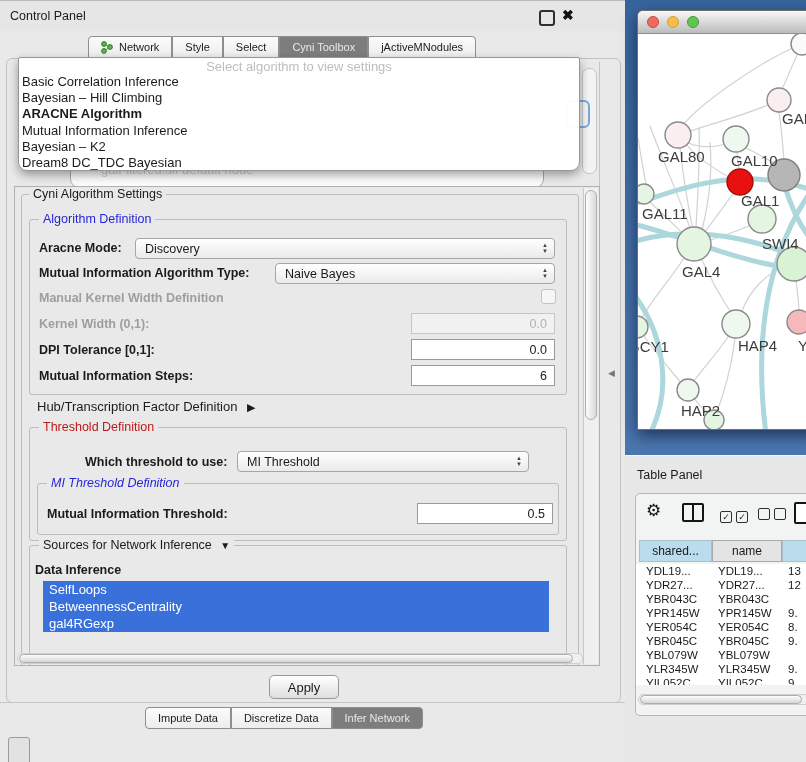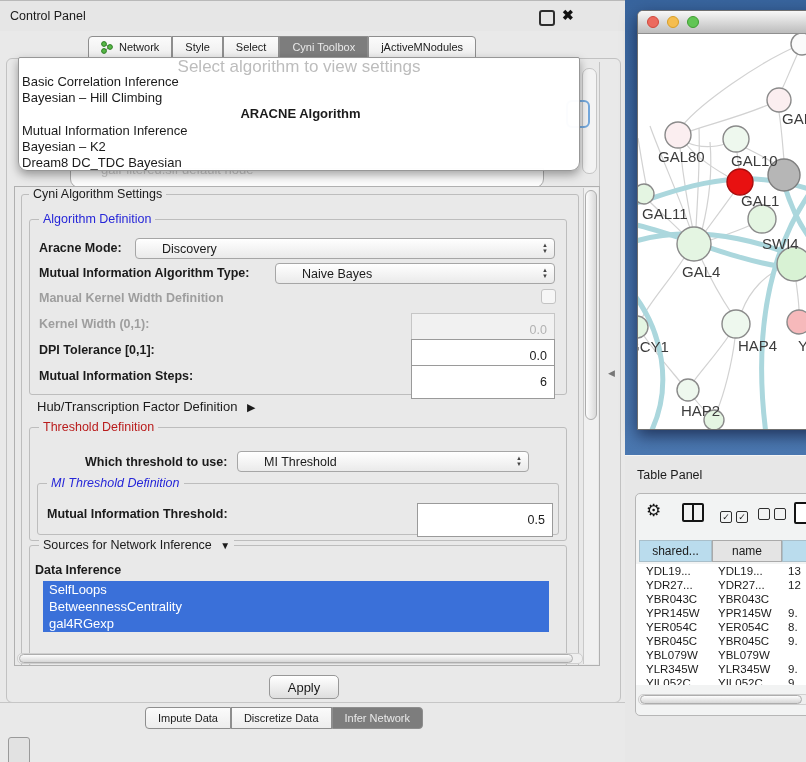--- a/index.html
+++ b/index.html
@@ -5,24 +5,24 @@
   html,body{margin:0;padding:0;}
   #root{position:relative;width:806px;height:762px;background:#e9e9e9;overflow:hidden;
         font-family:"Liberation Sans",sans-serif;color:#1b1b1b;}
   .abs{position:absolute;}
   .lbl{position:absolute;font-size:12.5px;font-weight:bold;white-space:nowrap;height:15px;line-height:15px;}
   .lbl.dis{color:#9e9e9e;}
   .plain{font-weight:normal;}
   .box{position:absolute;border:1px solid #bdbdbd;border-radius:3px;}
   .gtitle{position:absolute;font-size:12.5px;background:#e9e9e9;padding:0 4px;white-space:nowrap;height:14px;line-height:14px;}
   .combo{position:absolute;background:linear-gradient(#ffffff,#eaeaea);border:1px solid #a6a6a6;border-radius:4px;
-         font-size:12.5px;display:flex;align-items:center;padding:0 22px 0 26px;height:21px;box-sizing:border-box;}
+         font-size:12.5px;display:flex;align-items:center;padding:0 22px 0 9px;height:21px;box-sizing:border-box;}
   .stepper{position:absolute;right:6px;top:3px;display:flex;flex-direction:column;font-size:6px;line-height:6px;color:#444;}
   .tfield{position:absolute;background:#fff;border:1px solid #9a9a9a;font-size:12.5px;height:21px;box-sizing:border-box;
-          display:flex;align-items:center;justify-content:flex-end;padding:16px 7px;}
+          display:flex;align-items:center;justify-content:flex-end;padding:9px 7px;}
   .tfield.dis{background:#f1f1f1;border-color:#c6c6c6;color:#b2b2b2;}
   .tab{height:22px;box-sizing:border-box;border:1px solid #8e8e8e;background:linear-gradient(#fbfbfb,#ededed);
        font-size:11px;display:flex;align-items:center;padding:0 12px;white-space:nowrap;}
   .tab.sel{background:#7d7d7d;color:#e9e9e9;}
   .cp-header{position:absolute;left:0;top:0;width:625px;height:30px;background:#e6e6e6;border-top:1px solid #b9b9b9;}
   .cp-body{position:absolute;left:6px;top:58px;width:613px;height:643px;background:#e9e9e9;
            border:1px solid #c2c2c2;border-radius:6px;}
   .popup{position:absolute;left:18px;top:57px;width:560px;height:112px;background:rgba(255,255,255,.97);
          border:1px solid #979797;border-radius:2px 2px 9px 9px;box-shadow:0 4px 10px rgba(0,0,0,.35);z-index:30;}
   .pp-item{font-size:13px;line-height:16.2px;padding-left:3px;white-space:nowrap;}
@@ -93,25 +93,25 @@
   </div>
 
   <div class="abs" style="left:599px;top:62px;width:1px;height:124px;background:#c4c4c4;"></div>
   <div class="abs" style="left:582px;top:68px;width:13px;height:104px;background:#f3f3f3;border:1px solid #c5c5c5;border-radius:7px;"></div>
   <div class="abs" style="left:566px;top:100px;width:20px;height:24px;border:2px solid #74a8dc;border-radius:6px;"></div>
   <div class="abs" style="left:70px;top:168px;width:472px;height:18px;border:1px solid #ababab;border-radius:0 0 9px 9px;background:#fbfbfb;overflow:hidden;z-index:4;">
     <div style="position:absolute;left:30px;top:-7px;font-size:13px;color:#cccccc;">galFiltered.sif default node</div>
   </div>
 
   <div class="popup">
-    <div style="text-align:center;font-size:17px;color:#bdbdbd;line-height:15px;margin-top:1px;">Select algorithm to view settings</div>
+    <div style="text-align:center;font-size:13px;color:#bdbdbd;line-height:15px;margin-top:1px;">Select algorithm to view settings</div>
     <div id="algo-list">
         <div class="pp-item">Basic Correlation Inference</div>
         <div class="pp-item">Bayesian – Hill Climbing</div>
-        <div class="pp-item" style="font-weight: bold; text-align: center;">ARACNE Algorithm</div>
+        <div class="pp-item" style="font-weight: bold;">ARACNE Algorithm</div>
         <div class="pp-item">Mutual Information Inference</div>
         <div class="pp-item">Bayesian – K2</div>
         <div class="pp-item">Dream8 DC_TDC Bayesian</div>
       </div>
   </div>
 
   <div class="settings">
 
     <div class="box" style="left:6px;top:7px;width:556px;height:480px;"></div>
     <div class="gtitle" style="left:14px;top:0;">Cyni Algorithm Settings</div>

